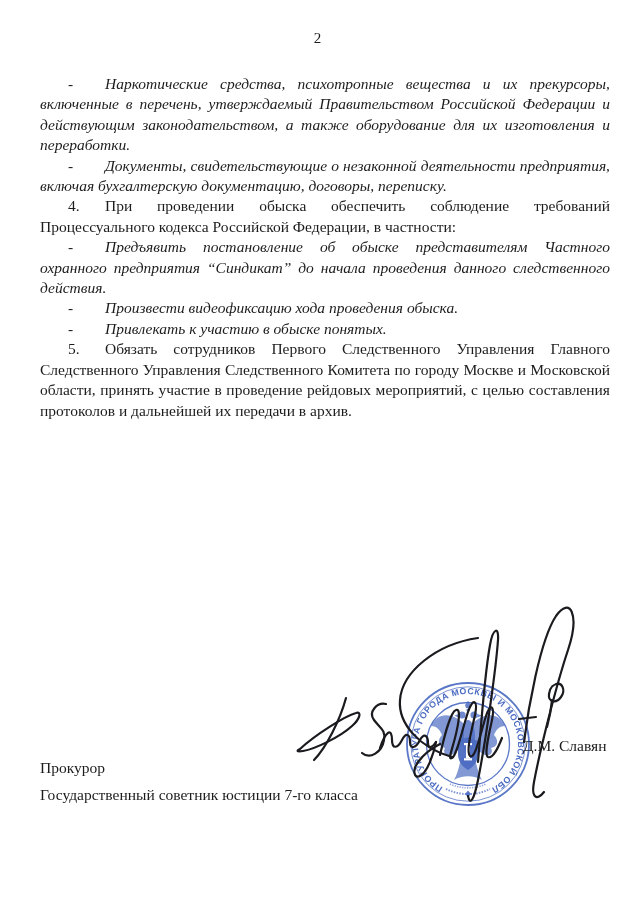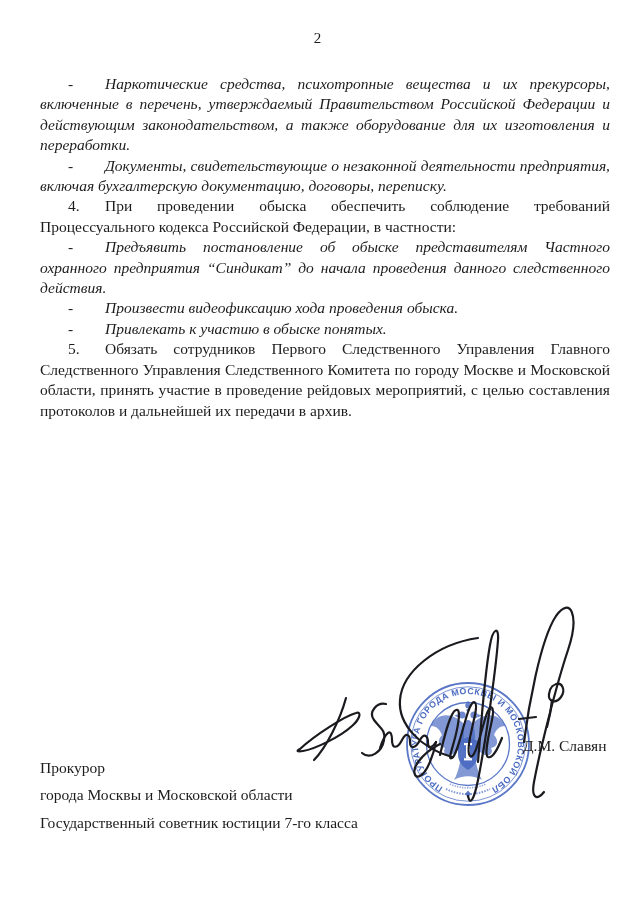--- a/index.html
+++ b/index.html
@@ -124,20 +124,19 @@
 
         <path d="M 556,684 C 562,682 566,690 561,697 C 556,704 548,702 549,694 C 550,687 554,684 558,684"></path>
         <path d="M 552,700 C 551,710 549,720 547,727"></path>
 
         <path d="M 519,719 L 536,717"></path>
       </g>
     </svg>
 
     <div class="sig-titles">
       <div>Прокурор</div>
-      <div>города Москвы и Московской области</div>
       <div>Государственный советник юстиции 7-го класса</div>
     </div>
 
     <div class="signer-name">Д.М. Славян</div>
 
   </div>
 </div>
 
 </body></html>

